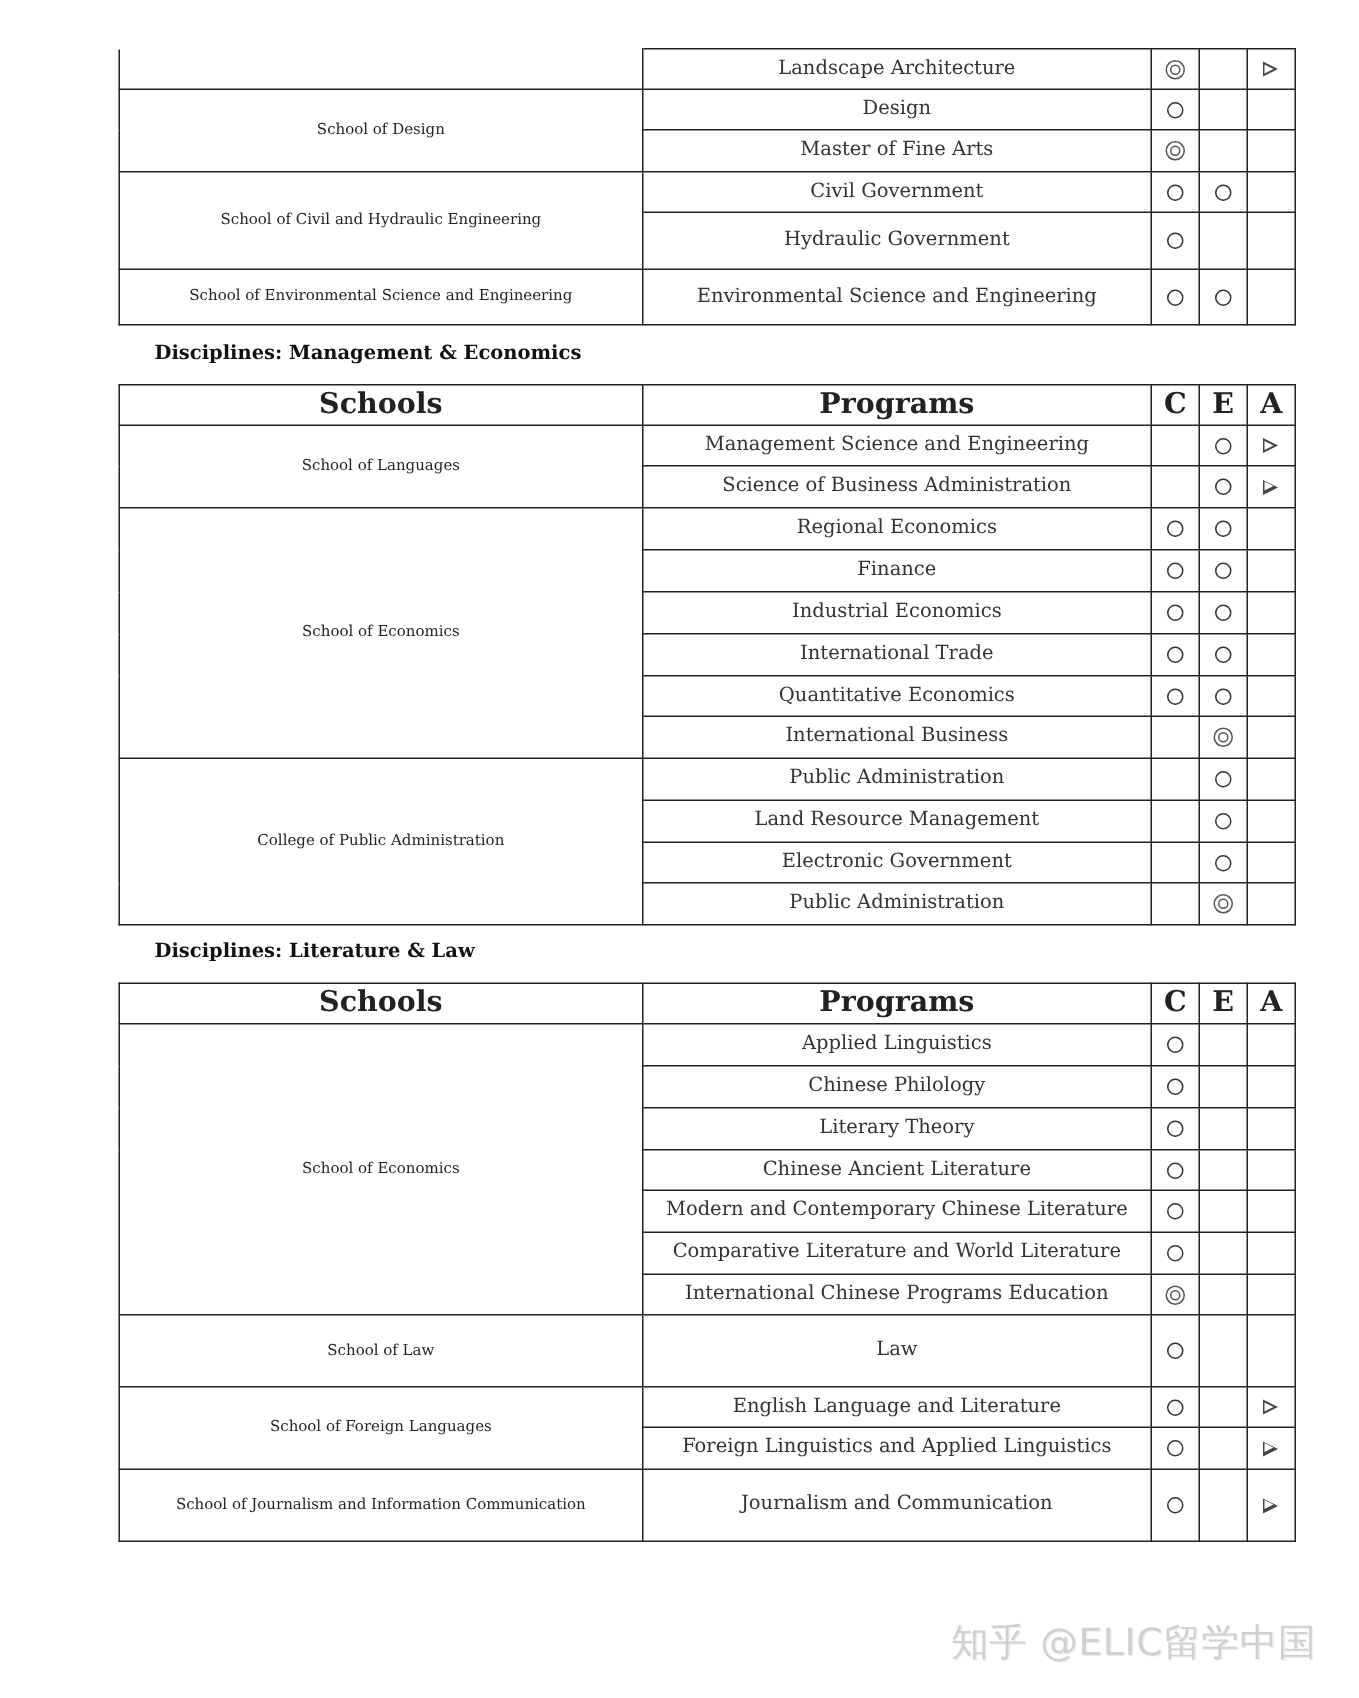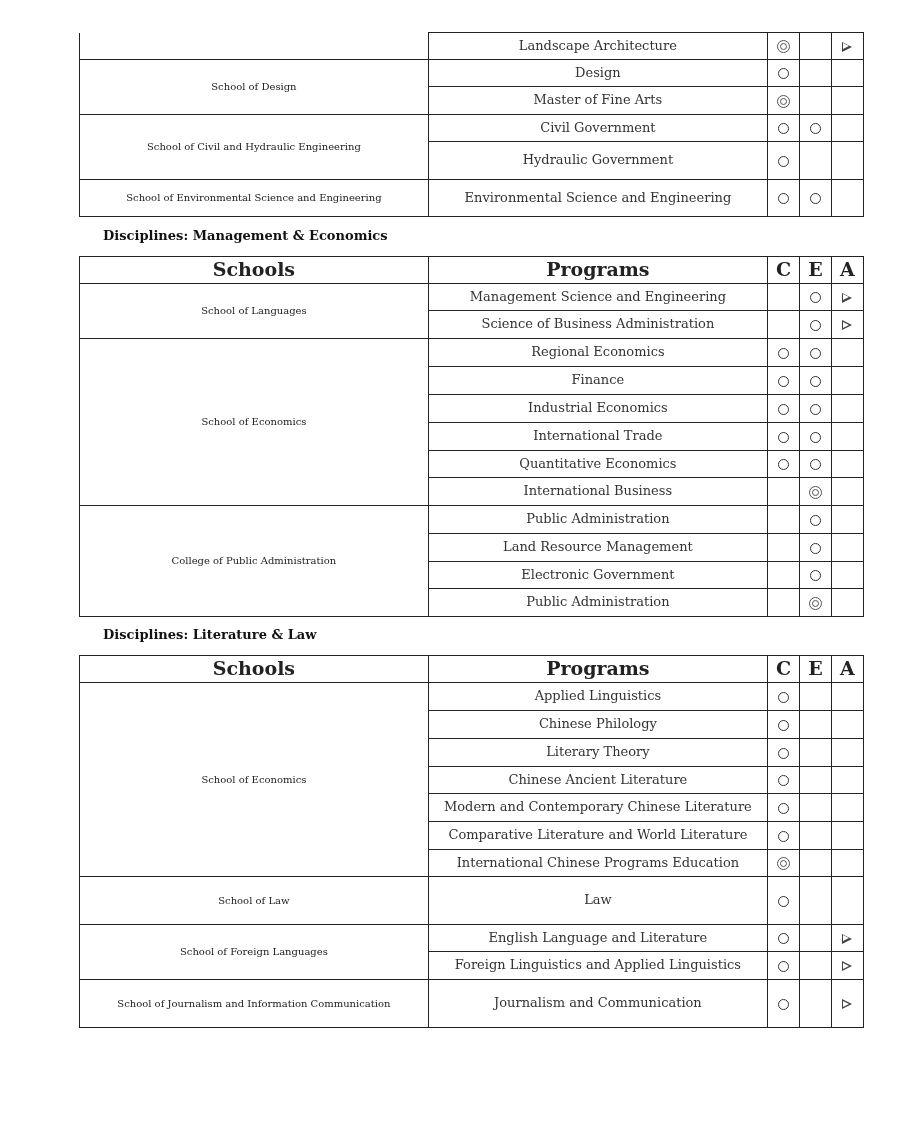--- a/index.html
+++ b/index.html
@@ -285,13 +285,14 @@
       <tr style="height:48px">
         <td class="school">School of Journalism and Information Communication</td>
         <td class="program">Journalism and Communication</td>
         <td class="mark"><span class="sym circle"></span></td>
         <td class="mark"></td>
         <td class="mark"><span class="sym tri"></span></td>
       </tr>
     </tbody>
   </table>
 
+  <div class="watermark">知乎 @ELIC留学中国</div>
 </div>
 
 </body></html>

